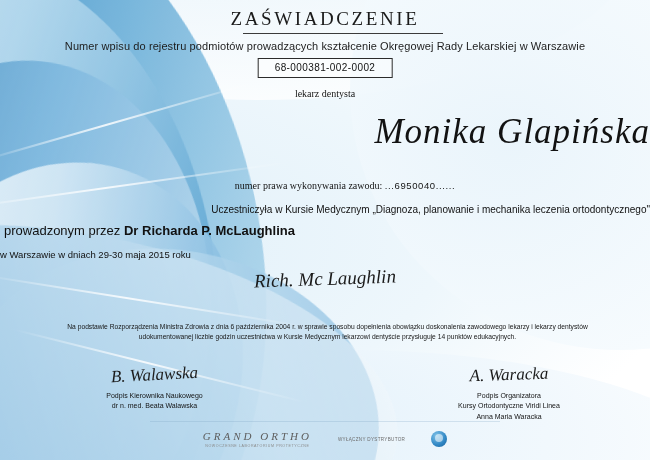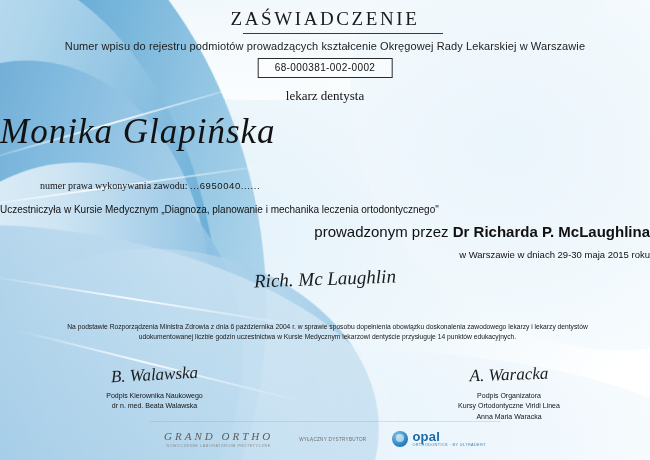--- a/index.html
+++ b/index.html
@@ -155,69 +155,69 @@
     font-family: "Liberation Sans", sans-serif;
     font-size: 10px;
     letter-spacing: .4px;
     color: #111;
     background: rgba(255,255,255,.45);
   }
   .role {
     position: absolute;
     top: 88px; left: 0; right: 0;
     text-align: center;
-    font-size: 13px;
+    font-size: 10px;
     color: #141414;
     font-family: "Liberation Serif", serif;
   }
   .name {
     position: absolute;
     top: 112px; left: 0; right: 0;
-    text-align: left;
+    text-align: right;
     font-size: 35px;
     color: #121212;
     font-family: "Liberation Serif", serif;
     font-style: italic;
     letter-spacing: 1px;
   }
   .license-line {
     position: absolute;
     top: 180px; left: 0; right: 0;
-    text-align: left;
+    text-align: center;
     font-size: 10px;
     color: #141414;
     font-family: "Liberation Serif", serif;
     padding-left: 40px;
   }
   .license-line .num {
     font-family: "Liberation Sans", sans-serif;
     font-size: 9.5px;
     letter-spacing: .6px;
   }
   .course-line {
     position: absolute;
     top: 204px; left: 0; right: 0;
-    text-align: left;
+    text-align: right;
     font-size: 10px;
     color: #111;
     font-family: "Liberation Sans", sans-serif;
   }
   .lecturer-line {
     position: absolute;
-    top: 223px; left: 16px; right: 0;
-    text-align: right;
-    font-size: 15px;
+    top: 223px; left: 4px; right: 0;
+    text-align: left;
+    font-size: 13px;
     color: #111;
     font-family: "Liberation Sans", sans-serif;
   }
   .lecturer-line b { font-weight: bold; }
   .place-line {
     position: absolute;
     top: 249px; left: 0; right: 0;
-    text-align: right;
+    text-align: left;
     font-size: 9.5px;
     color: #111;
     font-family: "Liberation Sans", sans-serif;
   }
   .lecturer-sign {
     position: absolute;
     top: 268px; left: 0; right: 0;
     text-align: center;
     font-size: 19px;
     font-style: italic;
@@ -431,21 +431,17 @@
       <div class="lg-main">
         <span>GRAND ORTHO</span>
       </div>
       <div class="lg-sub">NOWOCZESNE LABORATORIUM PROTETYCZNE</div>
     </div>
 
     <div class="distributor">WYŁĄCZNY DYSTRYBUTOR</div>
 
     <div class="logo-opal">
       <span class="opal-mark"></span>
-      <span class="opal-text">
-        <span class="opal-name">opal</span>
-        <span class="opal-sub">ORTHODONTICS · BY ULTRADENT</span>
-      </span>
     </div>
 
   </div>
 
 </div>
 
 </body></html>

